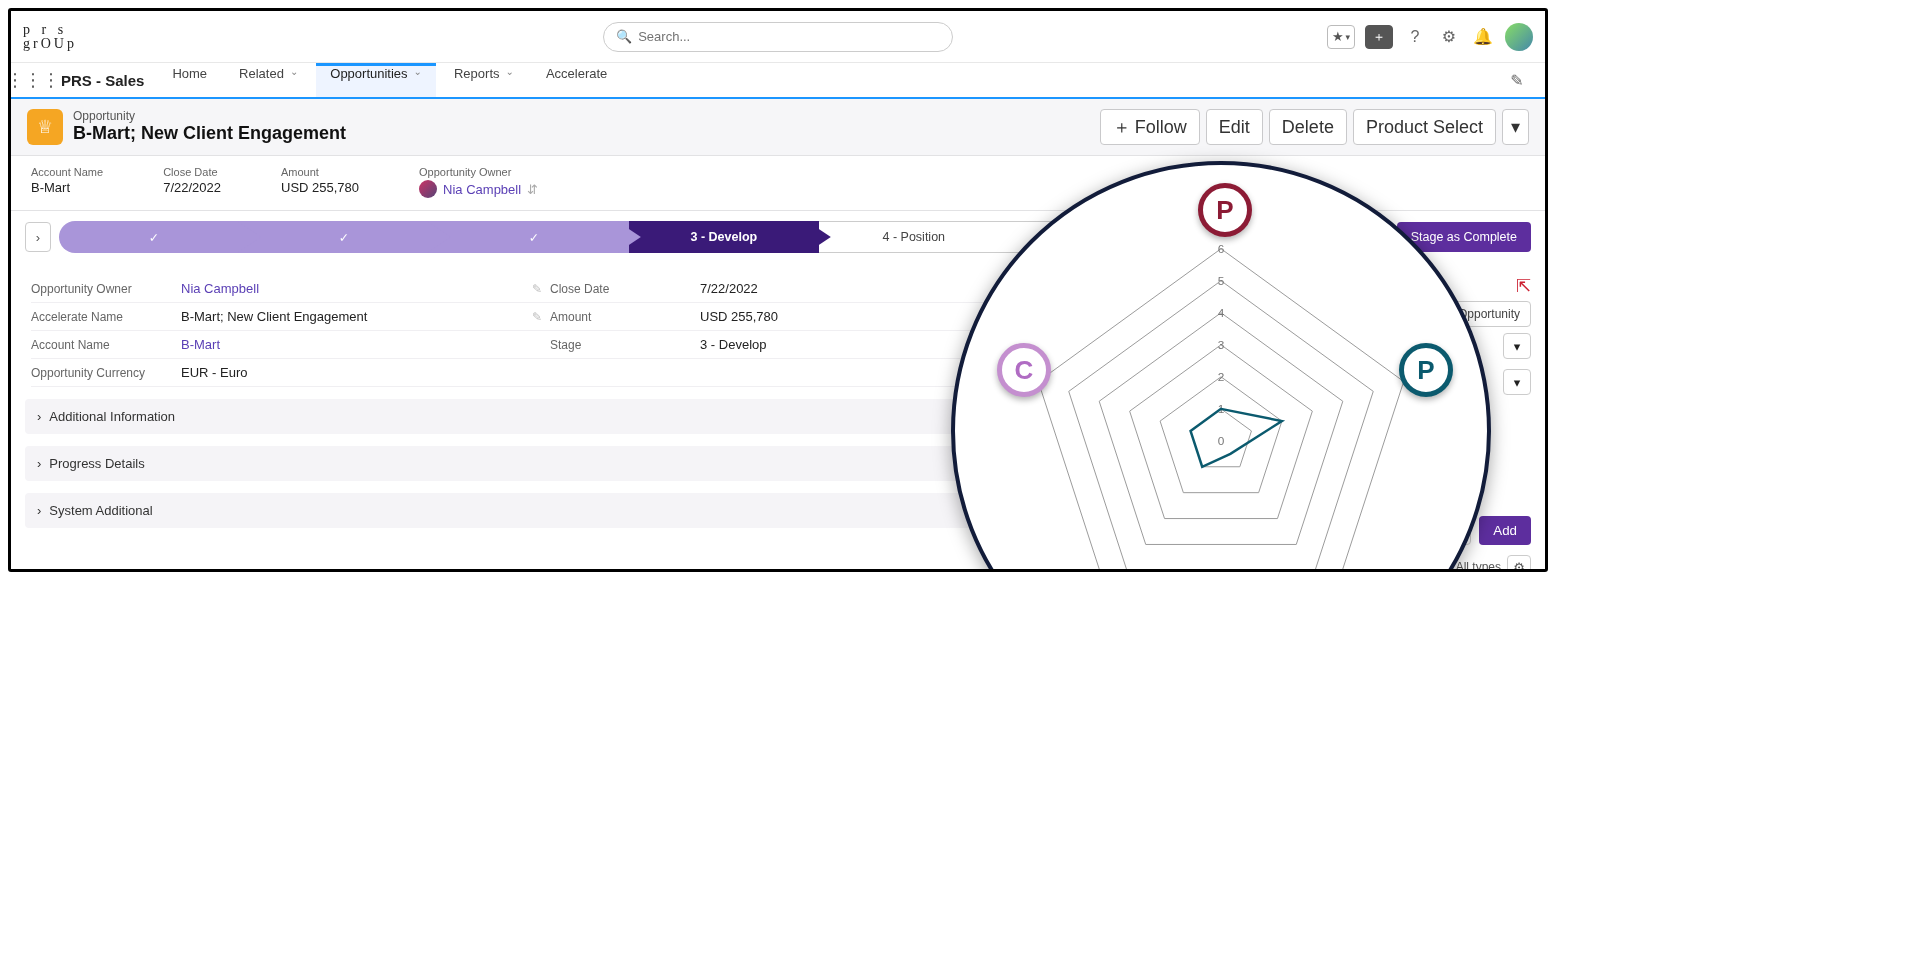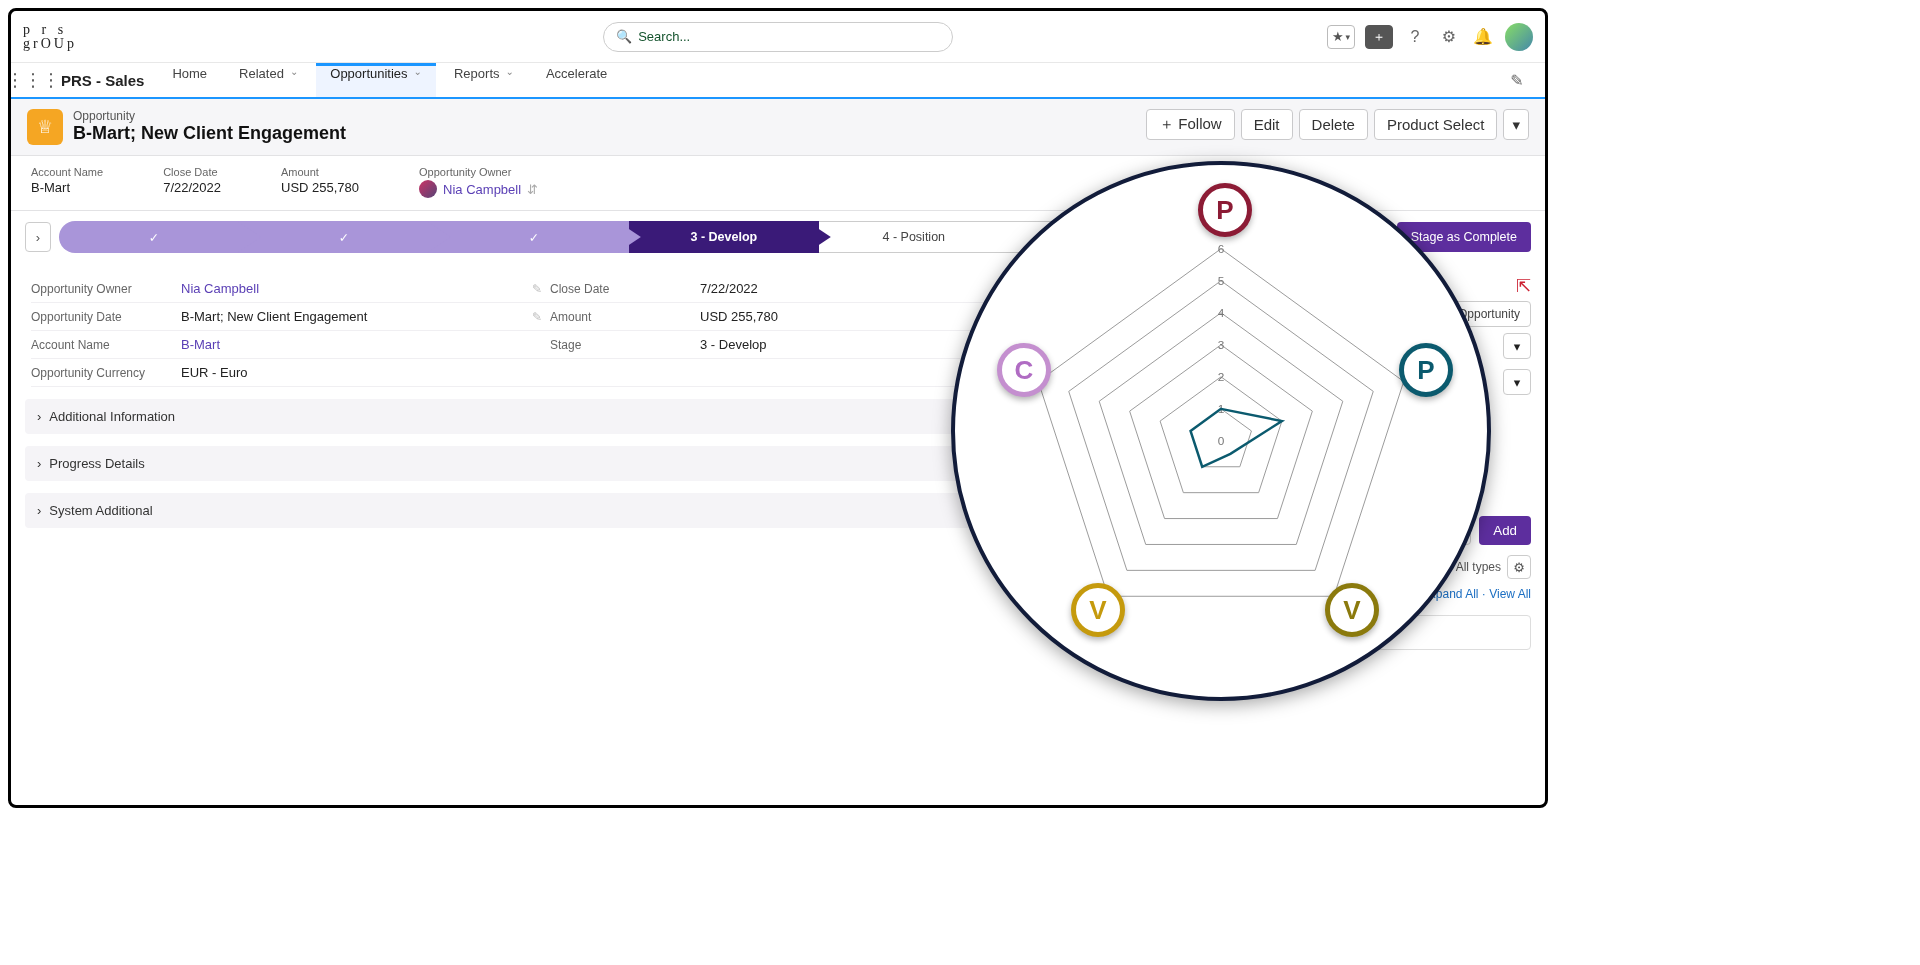--- a/index.html
+++ b/index.html
@@ -1,17 +1,17 @@
 <!DOCTYPE html>
 <html><head>
 <meta charset="utf-8">
 <style>
 * { box-sizing: border-box; margin: 0; padding: 0; }
 body { font-family: -apple-system, BlinkMacSystemFont, "Segoe UI", Arial, sans-serif; background: #fff; color: #222; font-size: 13px; }
-.frame { border: 3px solid #000; margin: 8px; width: 1540px; height: 800px; position: relative; overflow: hidden; border-radius: 8px; }
+.frame { border: 3px solid #000; margin: 8px; width: 1540px; height: 564px; position: relative; overflow: hidden; border-radius: 3px; }
 
 
 .brand-bar { height: 52px; display: flex; align-items: center; padding: 0 12px; border-bottom: 1px solid #e8e8e8; position: relative; }
 .brand-logo { font-family: Georgia, serif; letter-spacing: 4px; font-size: 14px; line-height: 1; color: #222; }
 .brand-logo .row2 { letter-spacing: 3px; text-align: center; }
 .search-wrap { position: absolute; left: 50%; transform: translateX(-50%); }
 .search-box { width: 350px; height: 30px; border: 1px solid #ccc; border-radius: 16px; display: flex; align-items: center; padding: 0 12px; color: #888; gap: 6px; background: #fff; }
 .brand-right { margin-left: auto; display: flex; align-items: center; gap: 10px; }
 .sq-btn { width: 28px; height: 24px; border: 1px solid #bbb; border-radius: 4px; display: flex; align-items: center; justify-content: center; color: #555; background: #fff; }
 .icon-btn { width: 24px; height: 24px; display: flex; align-items: center; justify-content: center; color: #666; font-size: 16px; }
@@ -25,21 +25,21 @@
 .nav-item.active { background: #eef4ff; border-top: 3px solid #1b96ff; color: #222; }
 .chev { font-size: 10px; color: #888; }
 .nav-right { margin-left: auto; display: flex; align-items: center; padding-right: 8px; }
 
 
 .record-header { background: #f6f6f8; padding: 10px 16px; border-bottom: 1px solid #e2e2e4; display: flex; align-items: flex-start; }
 .record-icon { width: 36px; height: 36px; background: #f5a623; border-radius: 6px; display: flex; align-items: center; justify-content: center; color: #fff; margin-right: 10px; font-size: 18px; }
 .record-type { font-size: 12px; color: #555; }
 .record-title { font-size: 18px; font-weight: 700; color: #111; }
 .header-actions { margin-left: auto; display: flex; gap: 6px; }
-.hbtn { border: 1px solid #c9c9cb; background: #fff; border-radius: 4px; padding: 5px 12px; font-size: 15px; color: #333; }
+.hbtn { border: 1px solid #c9c9cb; background: #fff; border-radius: 4px; padding: 5px 12px; font-size: 18px; color: #333; }
 .hbtn.caret { padding: 5px 8px; }
 
 
 .highlights { display: flex; gap: 60px; padding: 10px 20px 12px; border-bottom: 1px solid #e2e2e4; }
 .hl-item .hl-label { font-size: 11px; color: #666; margin-bottom: 2px; }
 .hl-item .hl-value { font-size: 13px; color: #222; }
 .hl-link { color: #5a3fb5; }
 .owner-val { display: flex; align-items: center; gap: 6px; }
 .owner-avatar { width: 18px; height: 18px; border-radius: 50%; background: linear-gradient(135deg,#c36,#547); }
 
@@ -108,21 +108,21 @@
 <div class="frame">
 
   <div class="brand-bar">
     <div class="brand-logo">
       <div>p r s</div>
       <div class="row2">grOUp</div>
     </div>
     <div class="search-wrap">
       <div class="search-box">
         <span>🔍</span>
-        <span style="color:#14532d">Search...</span>
+        <span style="color:#737373">Search...</span>
       </div>
     </div>
     <div class="brand-right">
       <div class="sq-btn">
         <span>★</span>
           <span style="font-size:9px;margin-left:2px">▾</span>
       </div>
       <div class="sq-btn" style="background:#555;color:#fff;border-color:#555">
         <span>＋</span>
       </div>
@@ -237,21 +237,21 @@
             <div class="dval link">Nia Campbell</div>
             <div class="dedit">✎</div>
           </div>
           <div class="dcell">
             <div class="dlabel">Close Date</div>
             <div class="dval">7/22/2022</div>
           </div>
         </div>
         <div class="drow">
           <div class="dcell">
-            <div class="dlabel">Opportunity Date</div>
+            <div class="dlabel">Accelerate Name</div>
             <div class="dval">B-Mart; New Client Engagement</div>
             <div class="dedit">✎</div>
           </div>
           <div class="dcell">
             <div class="dlabel">Amount</div>
             <div class="dval">USD 255,780</div>
           </div>
         </div>
         <div class="drow">
           <div class="dcell">

